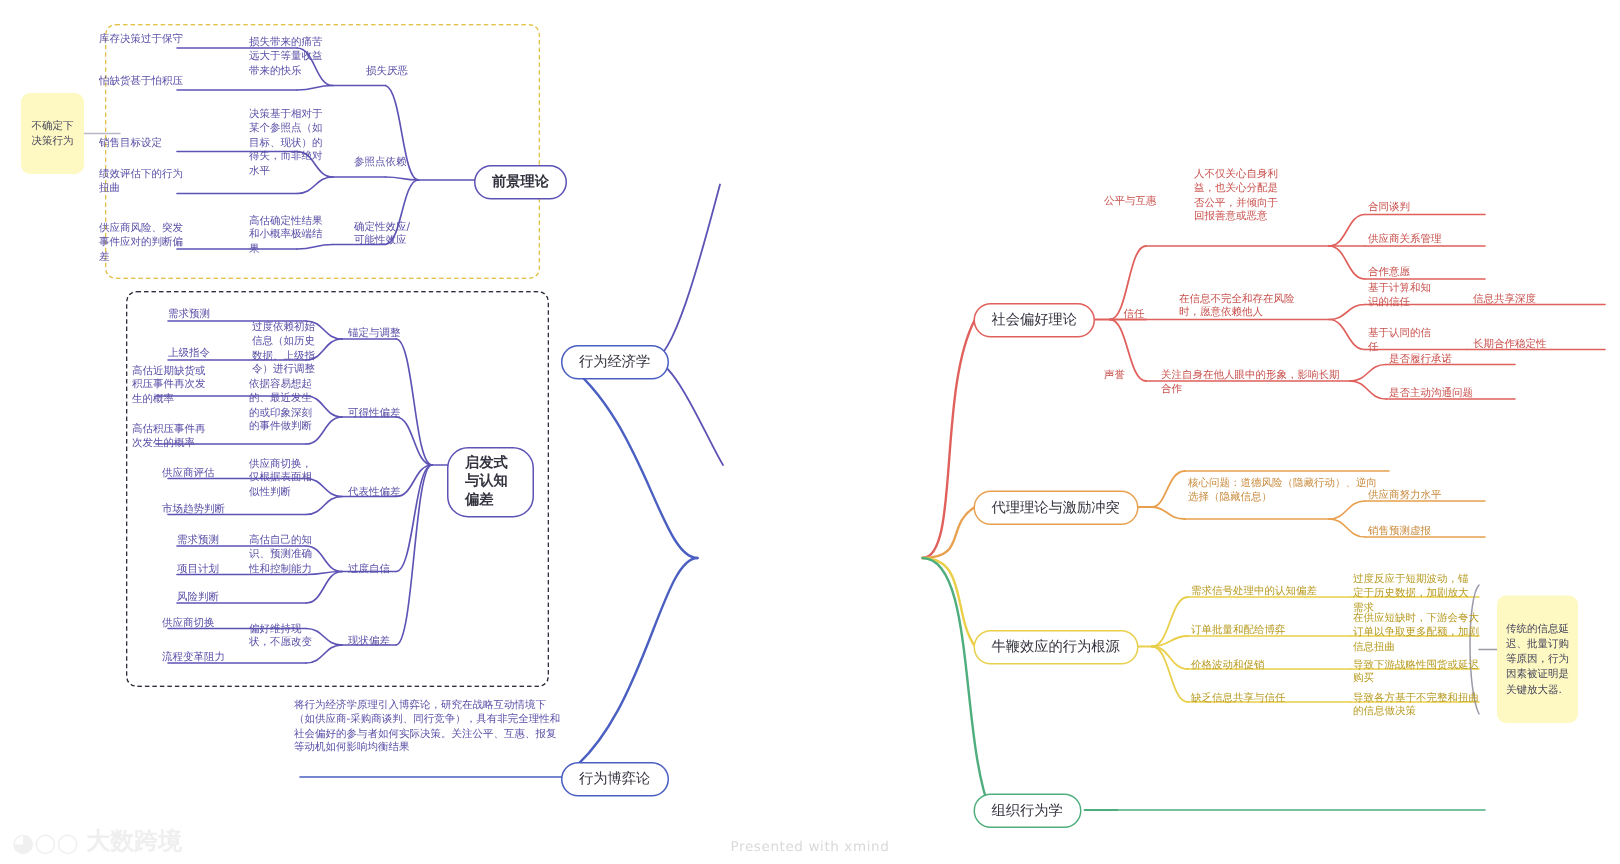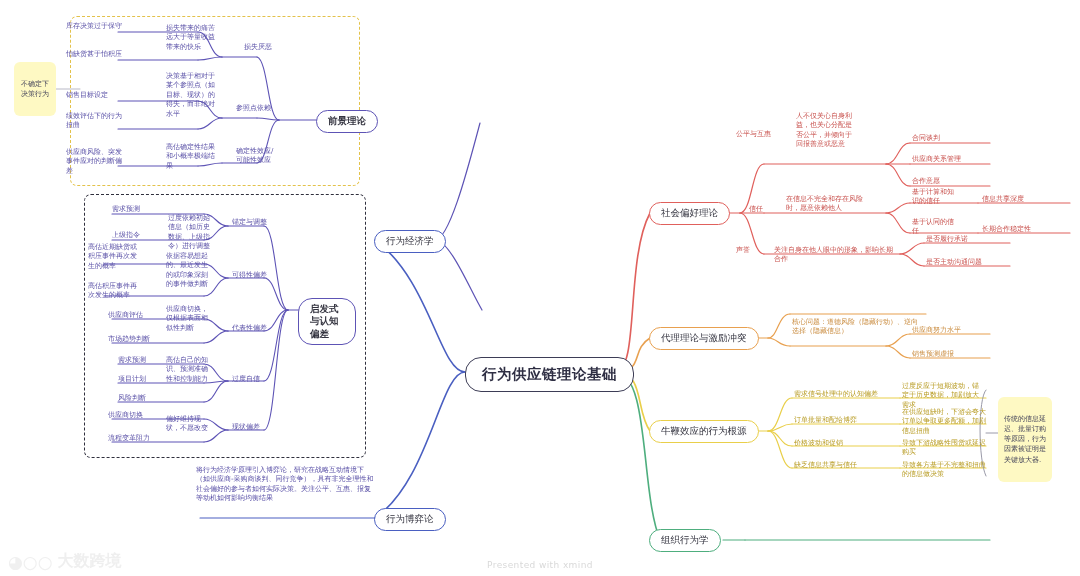--- a/index.html
+++ b/index.html
@@ -198,21 +198,20 @@
       <path d="M986 433 L 998 433" stroke="#9a9aa8" stroke-width="1"></path>
 
       <path d="M723 540 L 745 540" stroke="#4eae7e" stroke-width="1.2"></path>
       <path d="M745 540 L 990 540" stroke="#4eae7e" stroke-width="1.1"></path>
     </g>
   </svg>
 
   <div class="boundary dashed-yellow" style="left:70px;top:16px;width:290px;height:170px;"></div>
   <div class="boundary dashed-dark" style="left:84px;top:194px;width:282px;height:264px;"></div>
 
-  <div class="node central" style="left:465px;top:357px;">行为供应链理论基础</div>
 
   <div class="node note" style="left:14px;top:62px;width:42px;text-align:center;">不确定下决策行为</div>
 
   <div class="node pill blue" style="left:374px;top:230px;">行为经济学</div>
 
   <div class="node pill blue" style="left:374px;top:508px;">行为博弈论</div>
 
   <div class="lbl leaf desc purple" style="left:196px;top:466px;width:178px;">将行为经济学原理引入博弈论，研究在战略互动情境下（如供应商-采购商谈判、同行竞争），具有非完全理性和社会偏好的参与者如何实际决策。关注公平、互惠、报复等动机如何影响均衡结果</div>
 
   <div class="node pill purple" style="left:316px;top:110px;">前景理论</div>

